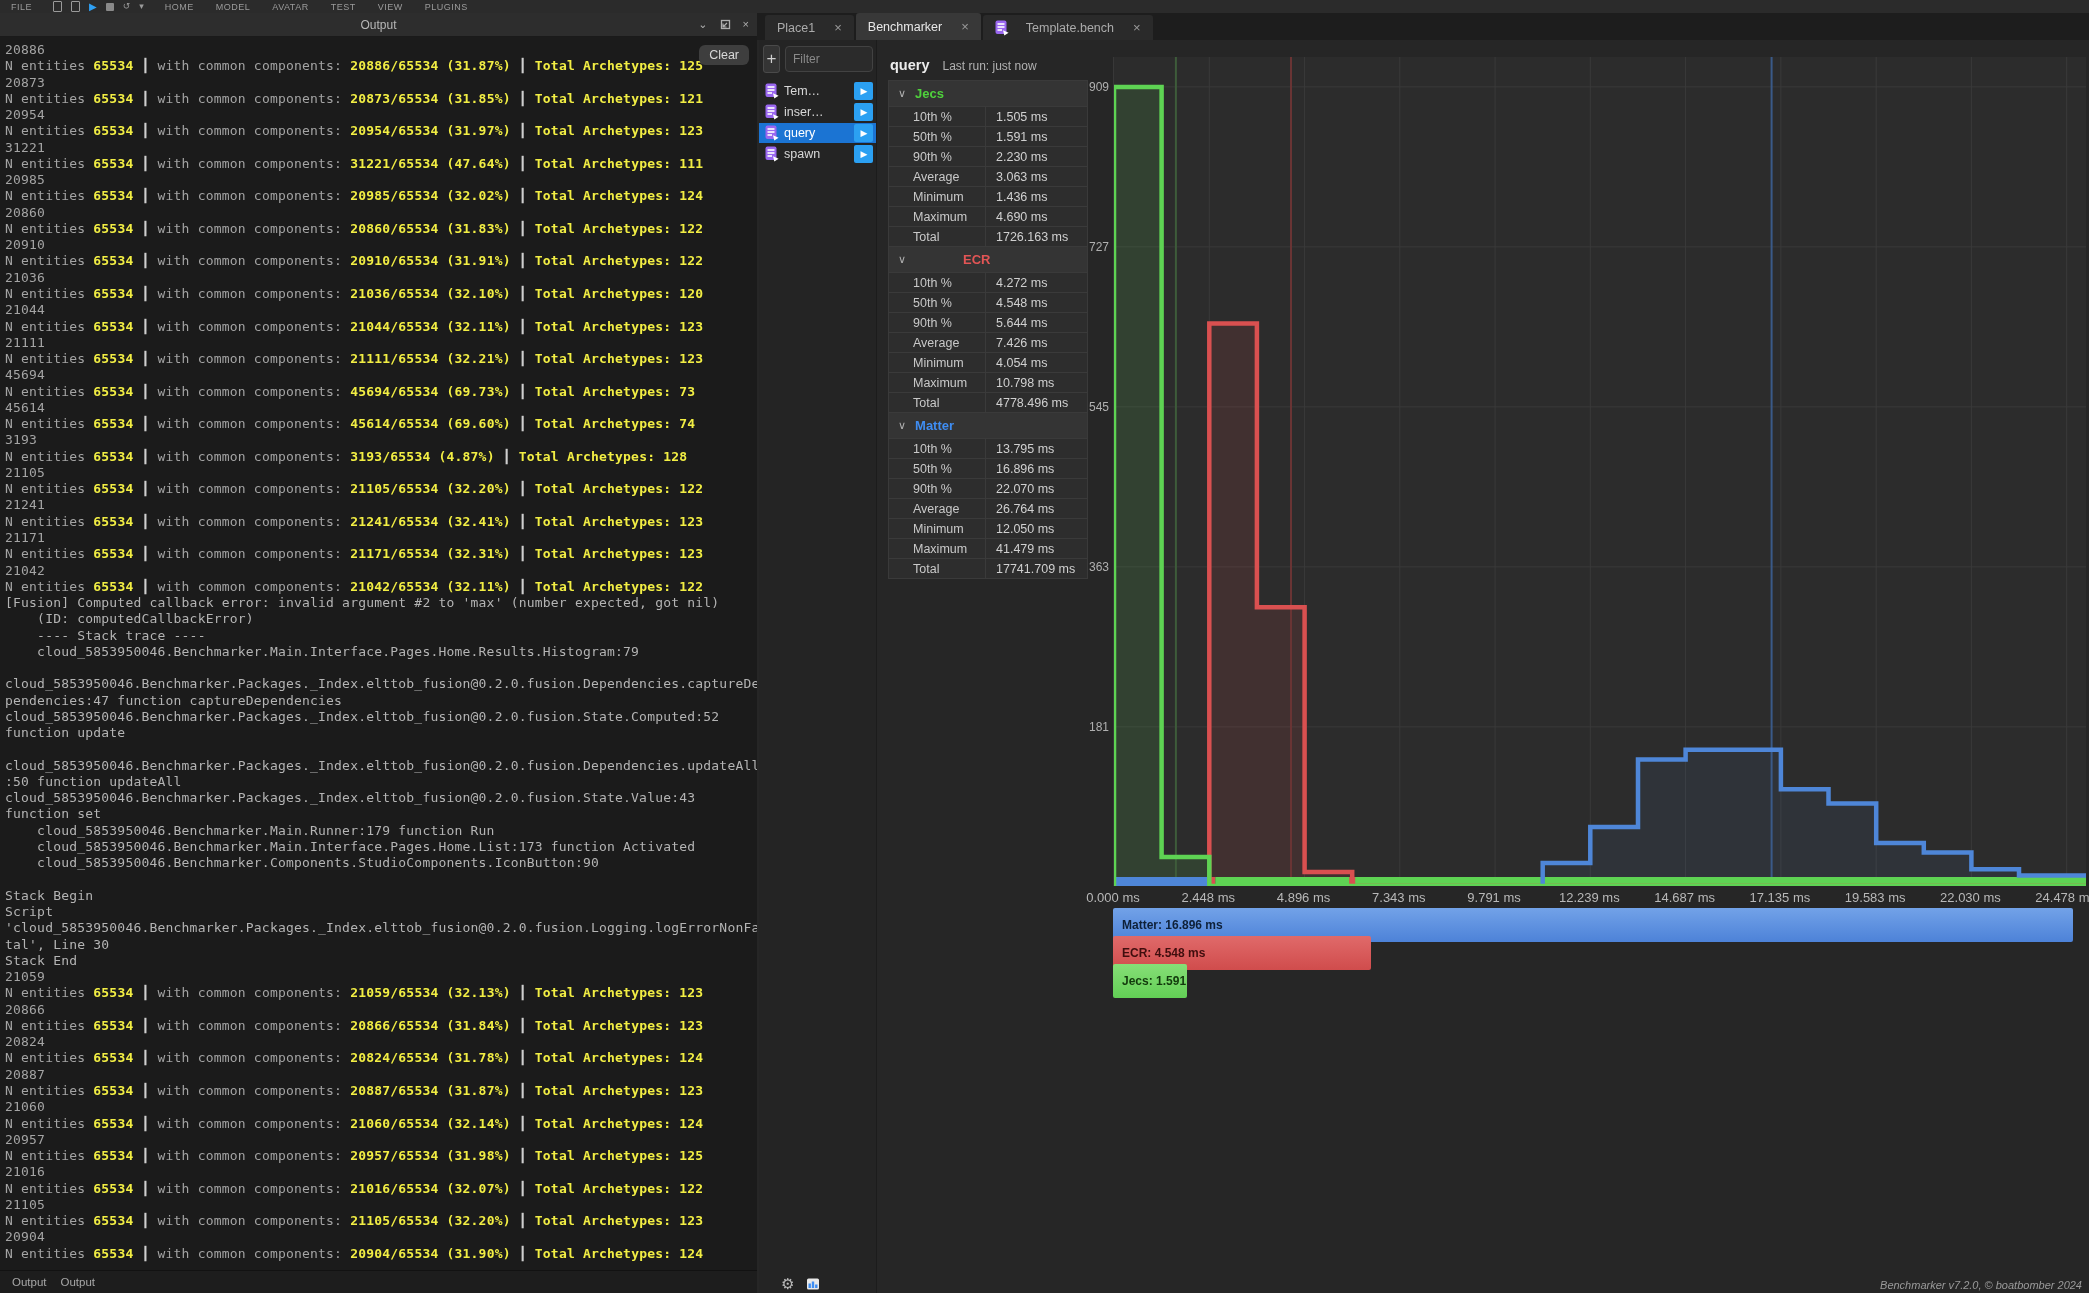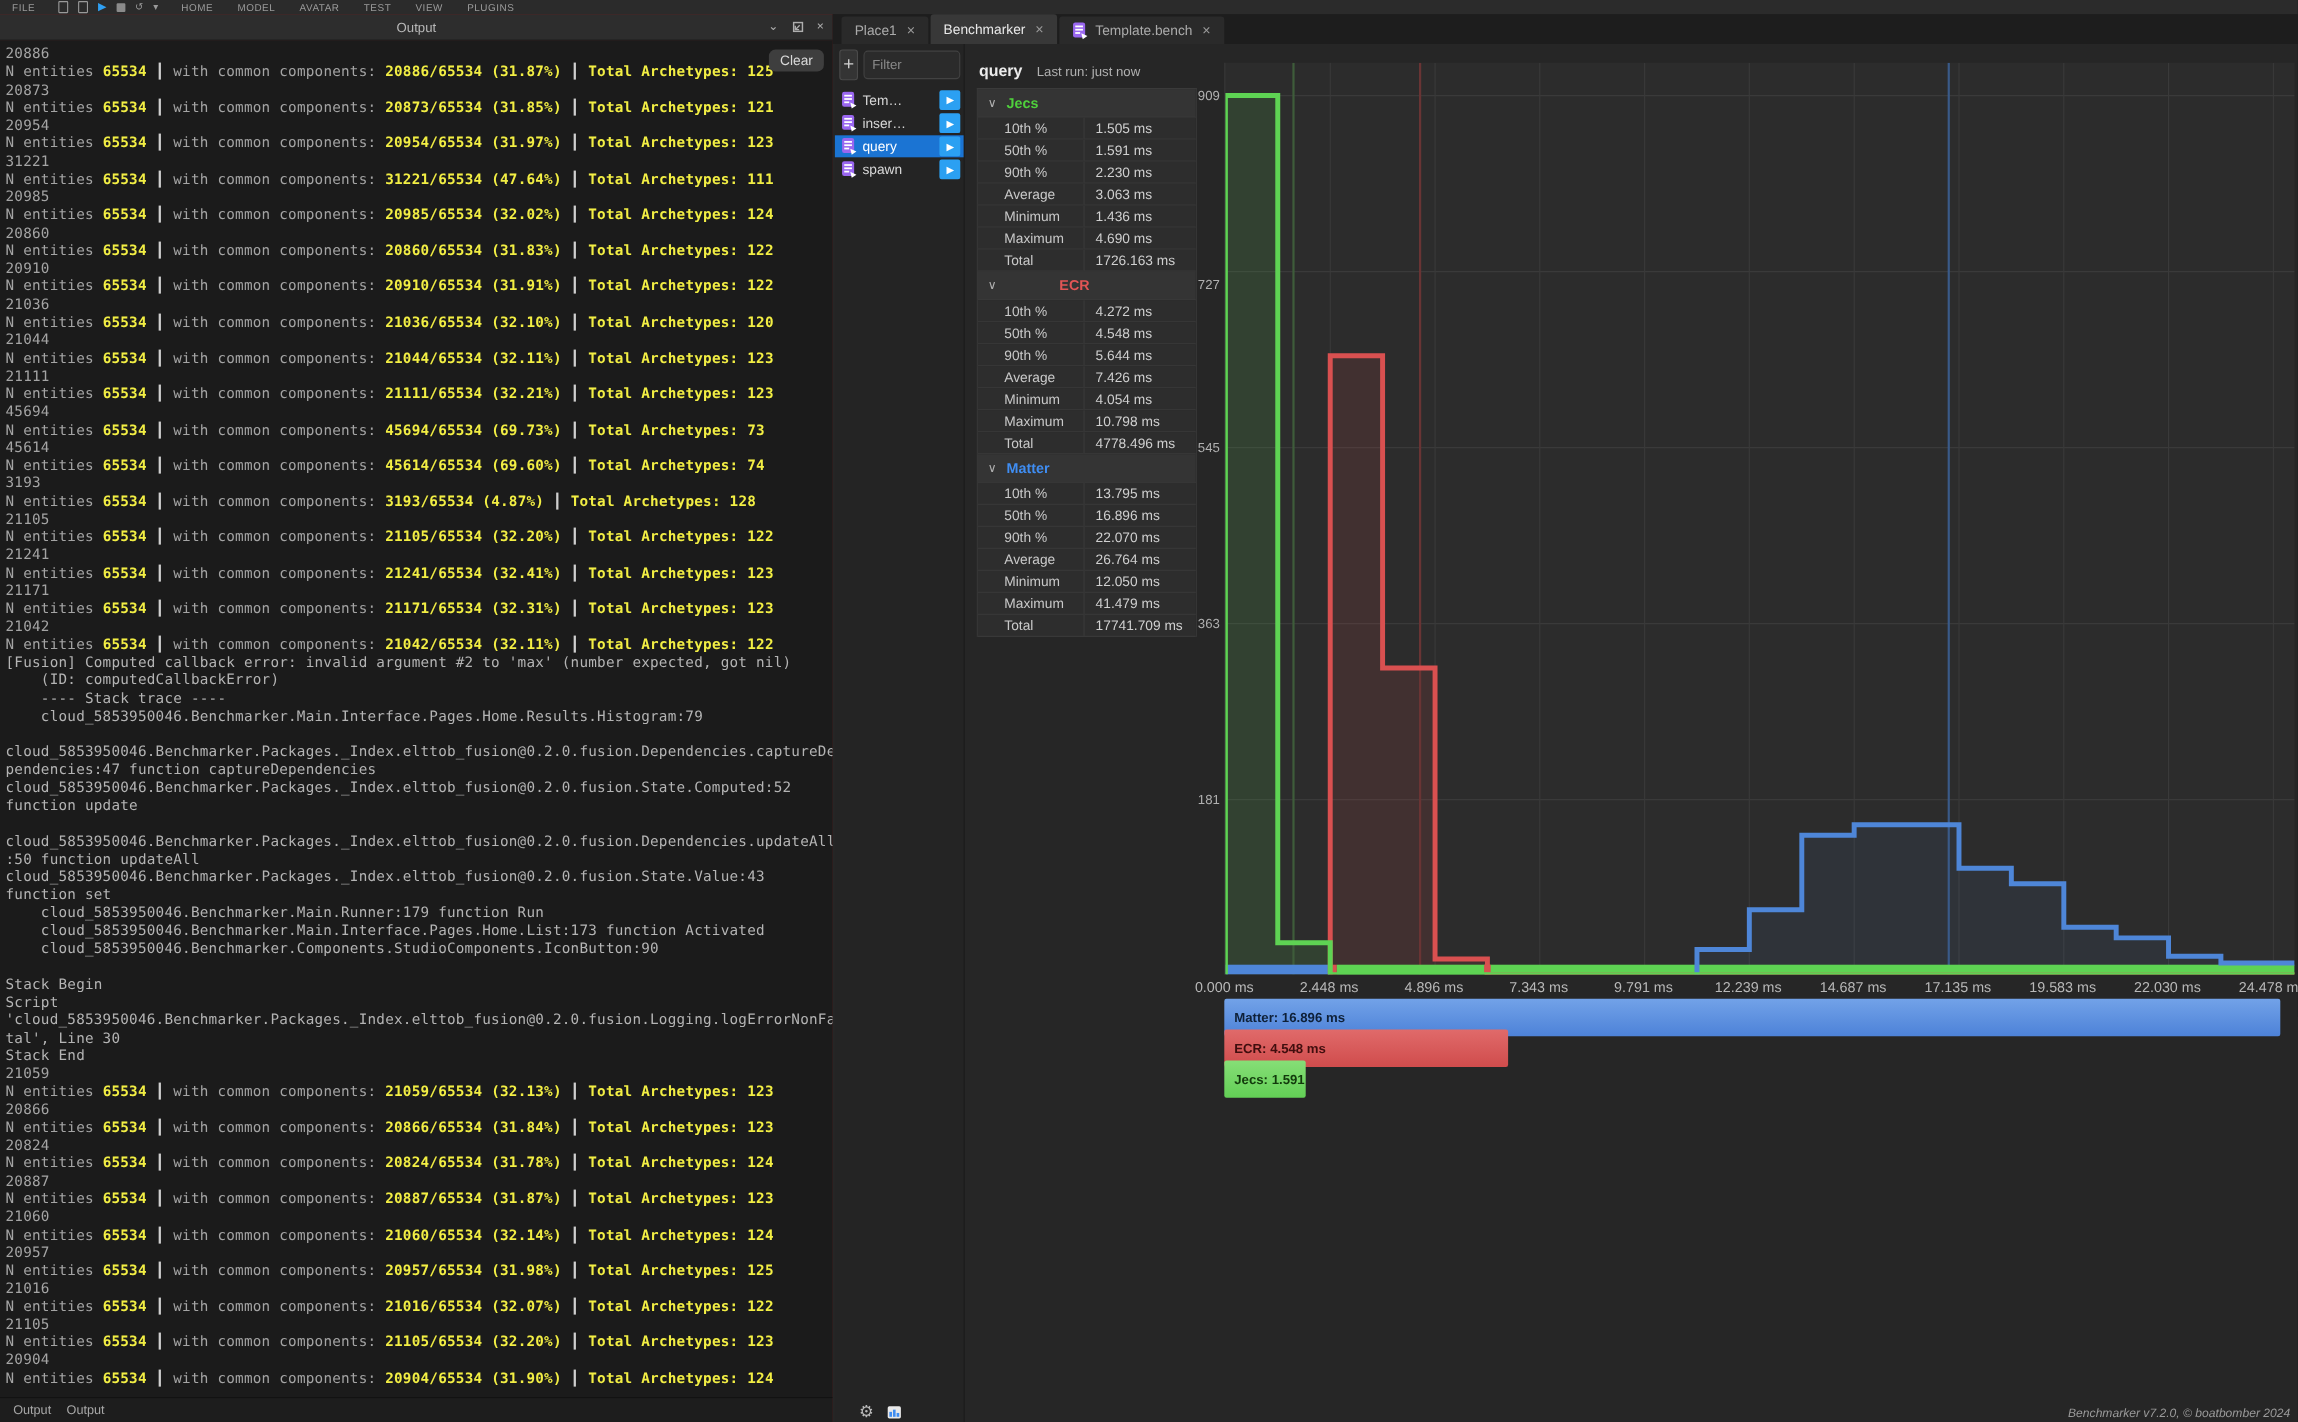--- a/index.html
+++ b/index.html
@@ -32,21 +32,21 @@
   .t-yellow{color:#f2ee44;font-weight:bold}
   .t-sep{color:#cfcfcf}
   .t-plain{color:#b4b4b4}
   .out-bottom{flex:0 0 22px;background:#1d1d1d;border-top:1px solid #121212;display:flex;
               align-items:center;gap:14px;padding-left:12px}
   .out-tab{color:#a8a8a8;font-size:11.5px}
   
   .right-region{position:absolute;left:757px;top:13px;width:1332px;height:1280px;background:#262626}
   .doc-tabbar{position:absolute;left:0;top:0;width:100%;height:27px;background:#1d1d1d;
               display:flex;align-items:flex-end;gap:2px;padding-left:8px;box-sizing:border-box}
-  .doc-tab{height:25px;background:#2a2a2a;color:#ababab;display:flex;align-items:center;gap:7px;
+  .doc-tab{height:25px;background:#2a2a2a;color:#ababab;display:flex;align-items:center;gap:17px;
            padding:0 12px;font-size:12.5px;border-radius:3px 3px 0 0}
   .doc-tab.active{background:#383838;color:#e8e8e8;height:27px}
   .doc-tab-close{color:#9a9a9a;font-size:13px;margin-left:2px}
   
   .list-panel{position:absolute;left:2px;top:27px;width:117px;bottom:0;background:#242424;
               border-right:1px solid #1c1c1c}
   .list-toolbar{display:flex;gap:5px;padding:5px 3px 8px 4px;align-items:center}
   .add-btn{width:26px;height:26px;background:#343434;border:1px solid #4a4a4a;border-radius:3px;
            color:#cfcfcf;font-size:17px;display:flex;align-items:center;justify-content:center}
   .filter-input{width:72px;height:24px;background:#2b2b2b;border:1px solid #424242;border-radius:4px;
@@ -428,21 +428,21 @@
         <rect x="101.3" y="820" width="870.7" height="9" fill="#5ed353"></rect>
         <rect x="235.2" y="820" width="6" height="9" fill="#d95050"></rect>
         <path d="M 95.3 829 L 95.3 266.4 L 142.9 266.4 L 142.9 550.3 L 190.6 550.3 L 190.6 814.9 L 238.2 814.9 L 238.2 829 L 972 829" fill="none" stroke="#d95050" stroke-width="4.5" stroke-linejoin="miter"></path>
         <path d="M 428.7 829 L 428.7 806.1 L 476.3 806.1 L 476.3 770.1 L 524 770.1 L 524 702.4 L 571.6 702.4 L 571.6 692.7 L 619.3 692.7 L 619.3 692.7 L 666.9 692.7 L 666.9 732.3 L 714.5 732.3 L 714.5 746.4 L 762.2 746.4 L 762.2 785.9 L 809.8 785.9 L 809.8 795.6 L 857.4 795.6 L 857.4 812.3 L 905 812.3 L 905 818.5 L 952.7 818.5 L 972 818.5" fill="none" stroke="#4e86d8" stroke-width="4.5" stroke-linejoin="miter"></path>
         <path d="M 0 829 L 0 29.9 L 47.6 29.9 L 47.6 800 L 95.3 800 L 95.3 829 L 972 829" fill="none" stroke="#5ed353" stroke-width="4.5" stroke-linejoin="miter"></path>
       </svg></div>
   <div>
       <div class="y-label" style="top: 706.9px;">181</div>
       <div class="y-label" style="top: 546.9px;">363</div>
       <div class="y-label" style="top: 386.9px;">545</div>
-      <div class="y-label" style="top: 226.9px; margin-top: 12px;">727</div>
+      <div class="y-label" style="top: 226.9px;">727</div>
       <div class="y-label" style="top: 66.9px;">909</div>
     </div>
   <div class="x-axis-labels">
       <div class="x-label" style="left: 356px;">0.000 ms</div>
       <div class="x-label" style="left: 451.276px;">2.448 ms</div>
       <div class="x-label" style="left: 546.552px;">4.896 ms</div>
       <div class="x-label" style="left: 641.79px;">7.343 ms</div>
       <div class="x-label" style="left: 737.066px;">9.791 ms</div>
       <div class="x-label" style="left: 832.342px;">12.239 ms</div>
       <div class="x-label" style="left: 927.618px;">14.687 ms</div>

